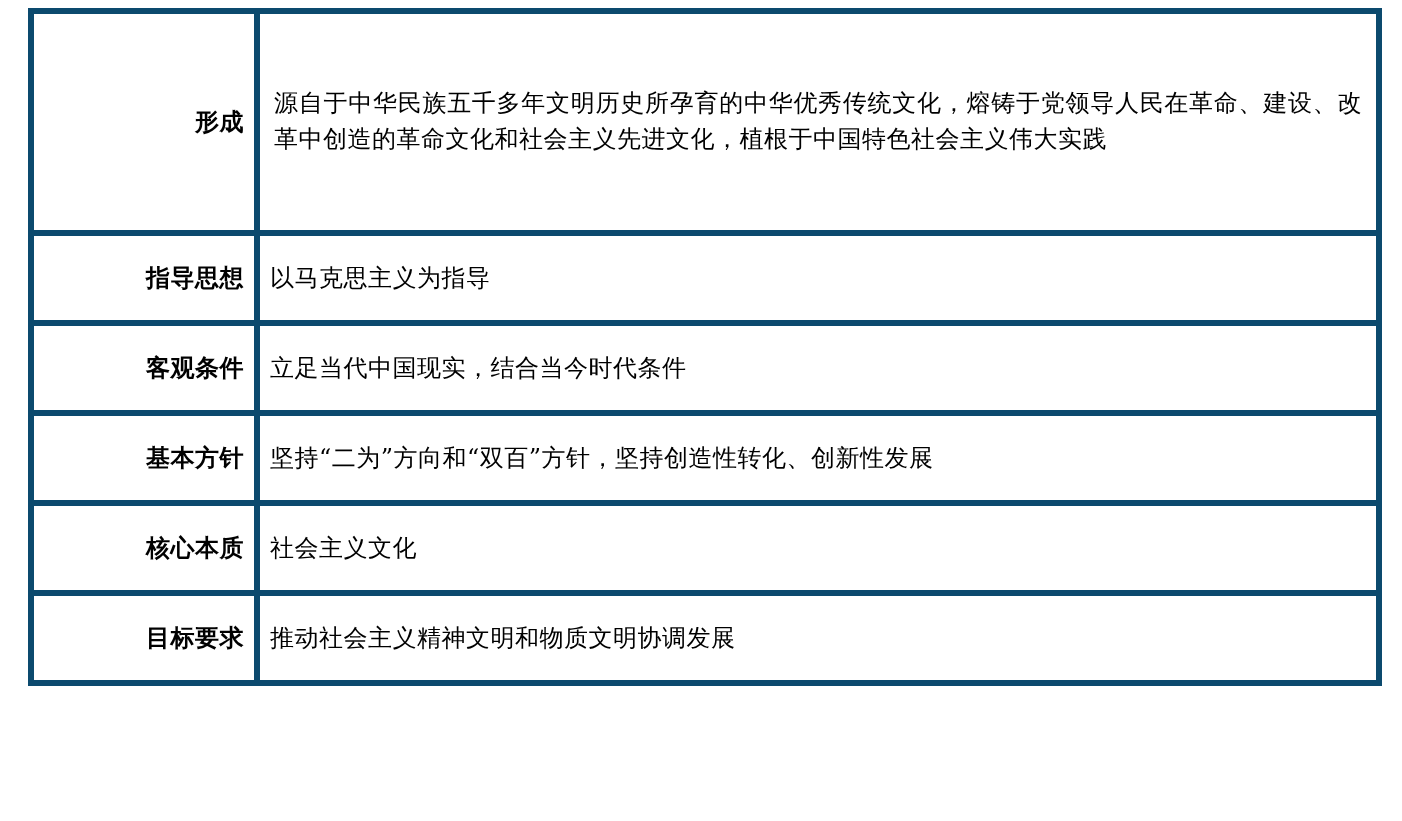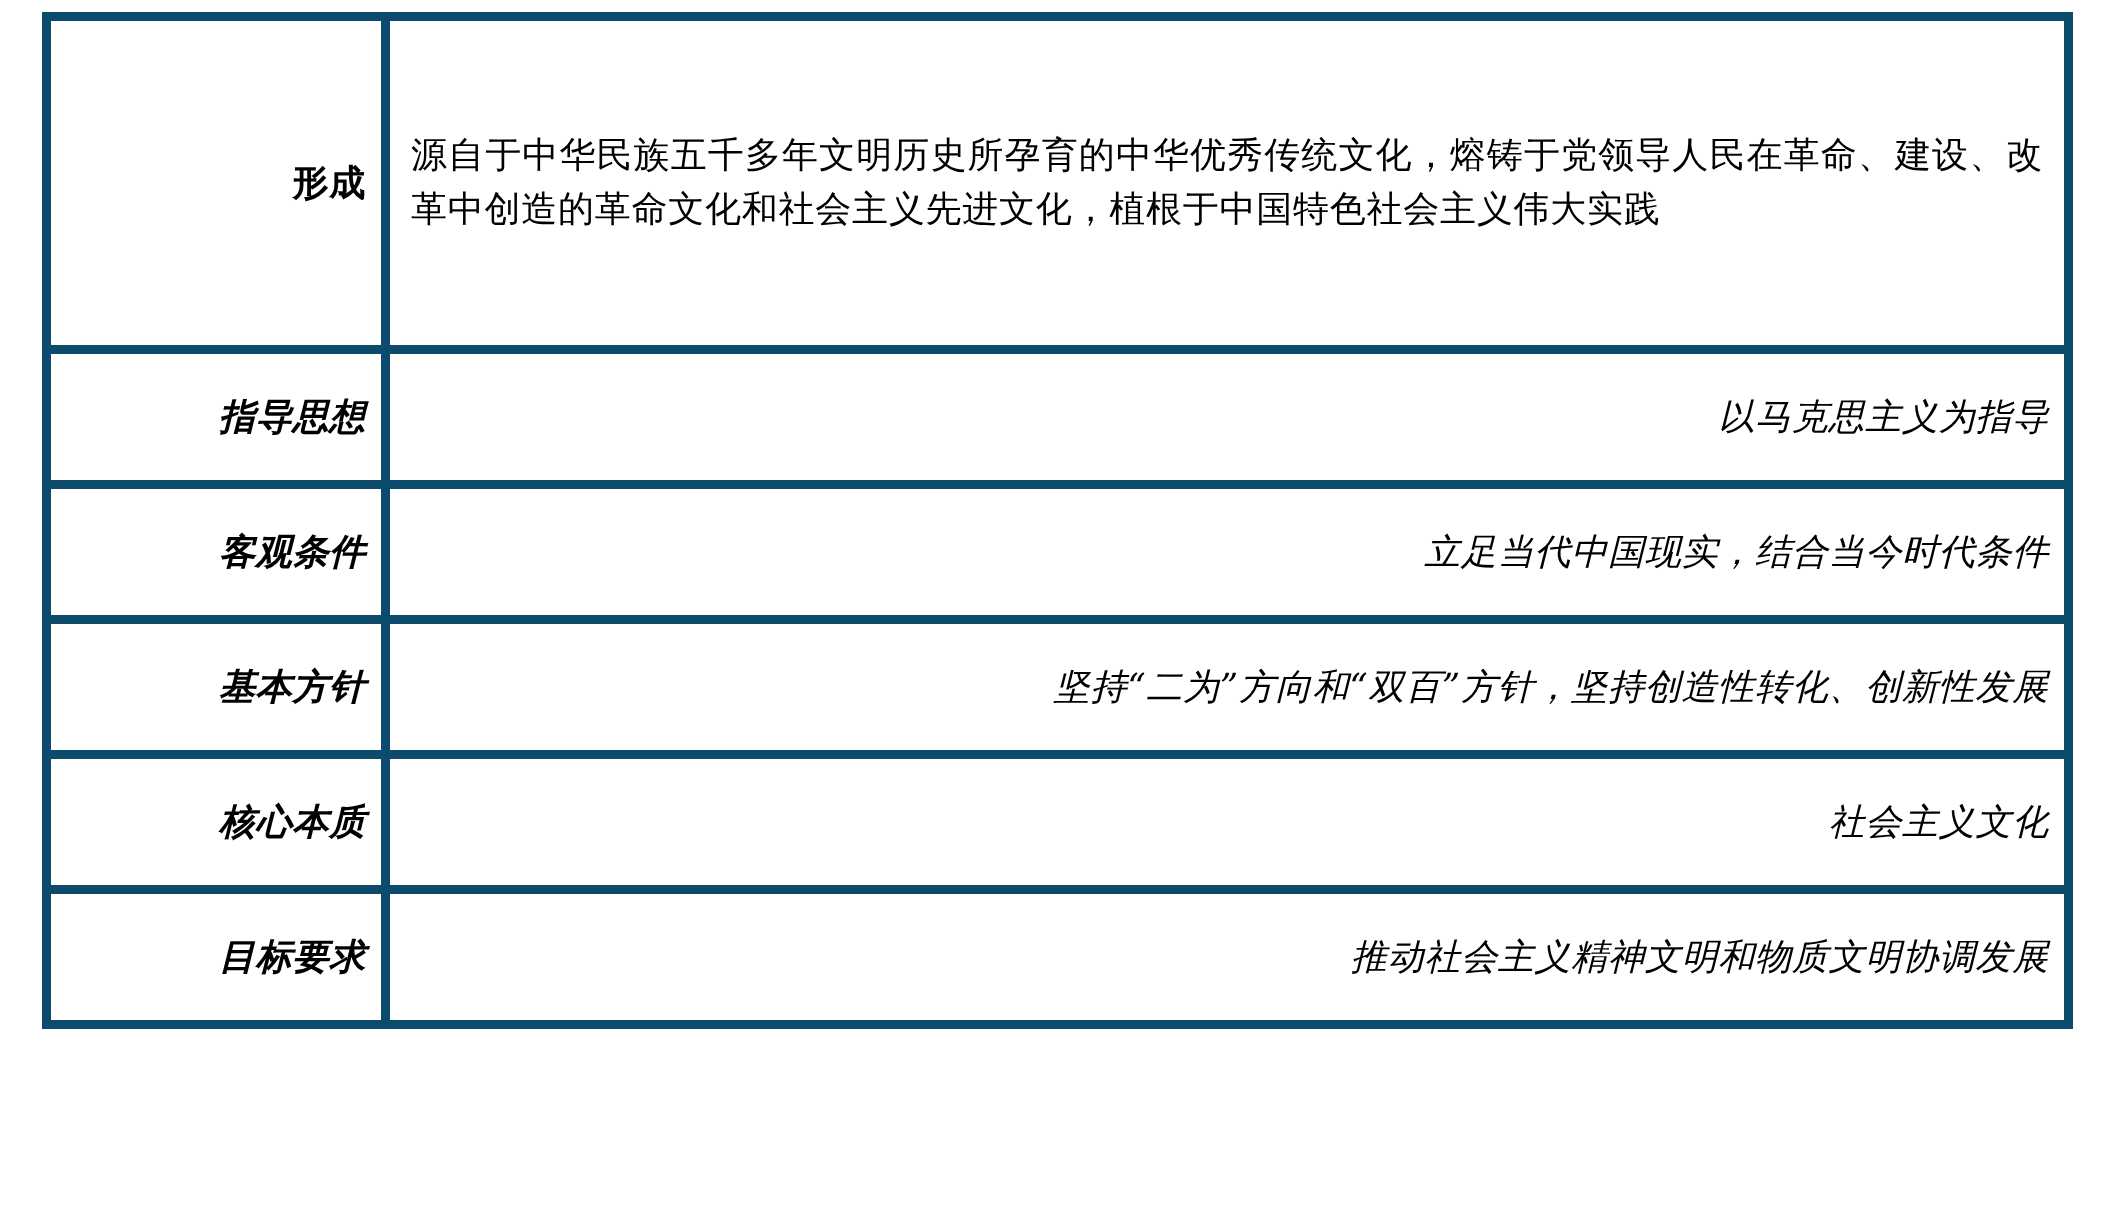--- a/index.html
+++ b/index.html
@@ -38,35 +38,34 @@
   }
   td.label-cell {
     width: 200px;
     text-align: right;
     font-weight: bold;
     font-size: 31px;
     white-space: nowrap;
     padding: 6px 4px;
   }
   td.value-cell {
-    text-align: right;
+    text-align: left;
     font-size: 30px;
   }
   td.value-cell.justify {
     text-align: justify;
     text-align-last: left;
     padding: 12px 14px 14px 14px;
     line-height: 1.5;
   }
   tr.row-formation td {
     height: 190px;
   }
   tr.row-normal td {
     height: 72px;
-    font-style: italic;
   }
 </style>
 </head>
 <body>
 
 <div class="page">
   <table class="culture-table">
     <tbody>
       <tr class="row-formation">
         <td class="label-cell">形成</td>

